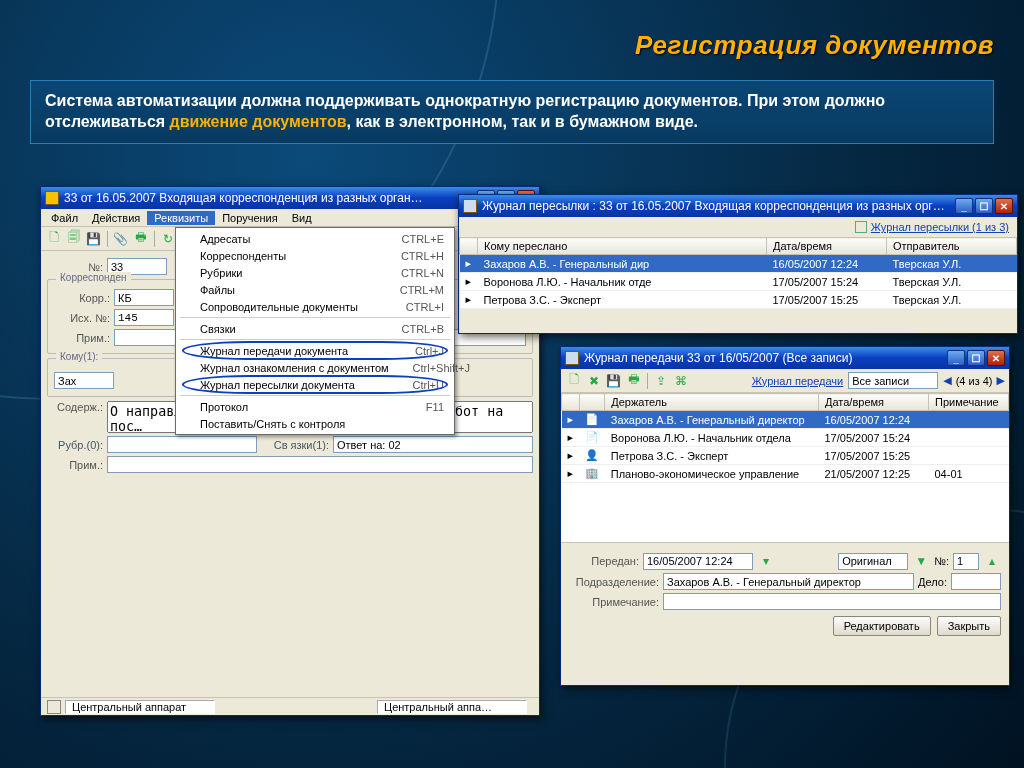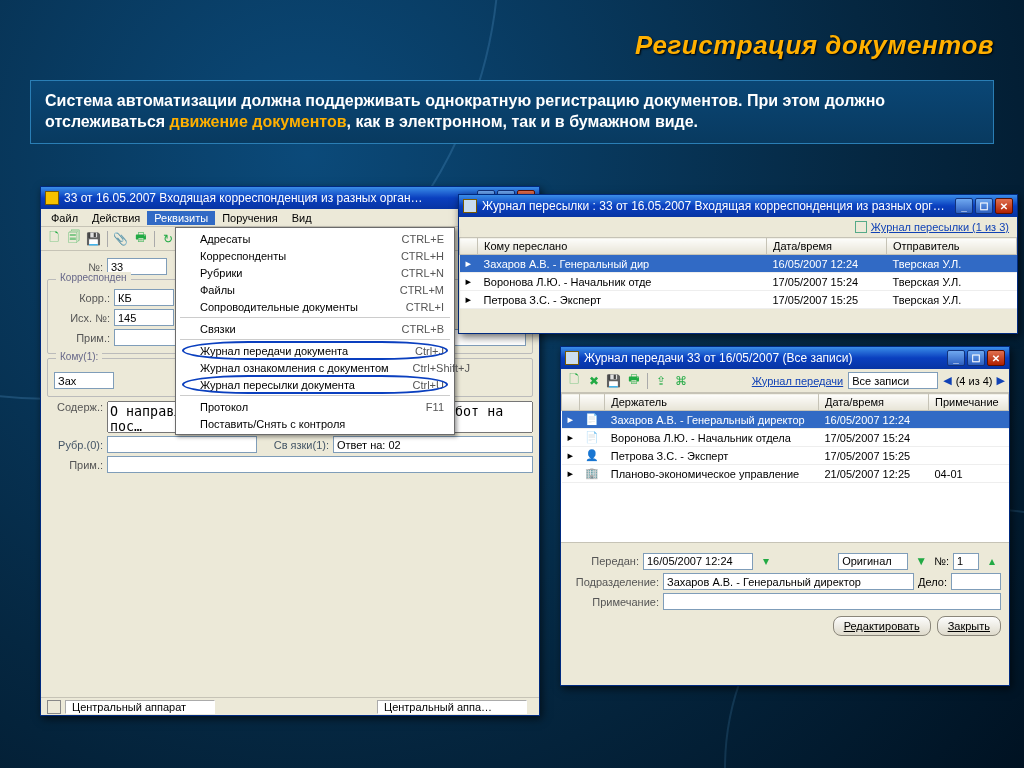--- a/index.html
+++ b/index.html
@@ -40,21 +40,21 @@
   .popup .msep{ height:1px; background:#ccc; margin:2px 4px;}
   .popup .circled{ position:relative;}
   .popup .circled::after{ content:""; position:absolute; left:6px; right:6px; top:-1px; bottom:-1px; border:2px solid #0a3fbf; border-radius:50%/100%; pointer-events:none;}
 
   
   table.grid { width:100%; border-collapse:collapse; font-size:11px; color:#000;}
   table.grid th { background: linear-gradient(#fdfdfb,#e7e4d6); border:1px solid #c6c3b6; font-weight:normal; text-align:left; padding:2px 6px; height:17px;}
   table.grid td { border-bottom:1px solid #eee; padding:2px 6px; height:17px; background:#fff;}
   tr.sel td { background:#316ac5 !important; color:#fff;}
 
-  .btn { background: linear-gradient(#fdfdfd,#dedacb); border:1px solid #8a867a; border-radius:8px; padding:2px 10px; color:#000; height:20px; display:inline-flex; align-items:center;text-decoration:underline;}
+  .btn { background: linear-gradient(#fdfdfd,#dedacb); border:1px solid #8a867a; border-radius:2px; padding:2px 10px; color:#000; height:20px; display:inline-flex; align-items:center;}
 </style>
 </head>
 <body>
 
 <div class="arc" style="width:900px;height:900px;left:-400px;top:-500px;"></div>
 <div class="arc" style="width:520px;height:520px;right:-220px;bottom:-260px;border-color:rgba(90,160,210,.18);"></div>
 
 <div class="slide-title">Регистрация документов</div>
 <div class="slide-body">
   <span>Система автоматизации должна поддерживать однократную регистрацию документов. При этом должно отслеживаться </span><span class="hl">движение документов</span><span>, как в электронном, так и в бумажном виде.</span>
@@ -95,21 +95,21 @@
     </div>
 
     <div class="group">
       <span class="glabel">Корреспонден</span>
       <div class="row">
         <span class="lbl">Корр.:</span>
         <input class="fld" style="width: 60px;" value="КБ">
       </div>
       <div class="row">
         <span class="lbl">Исх. №:</span>
-        <input class="fld" style="width: 60px;" value="145">
+        <input class="fld" style="width: 60px; font-family: Liberation Mono, monospace;" value="145">
         <span style="flex:1"></span>
         <span>н В.В.</span>
       </div>
       <div class="row">
         <span class="lbl">Прим.:</span>
         <input class="fld" style="flex: 1 1 0%;">
       </div>
     </div>
 
     <div class="group">

